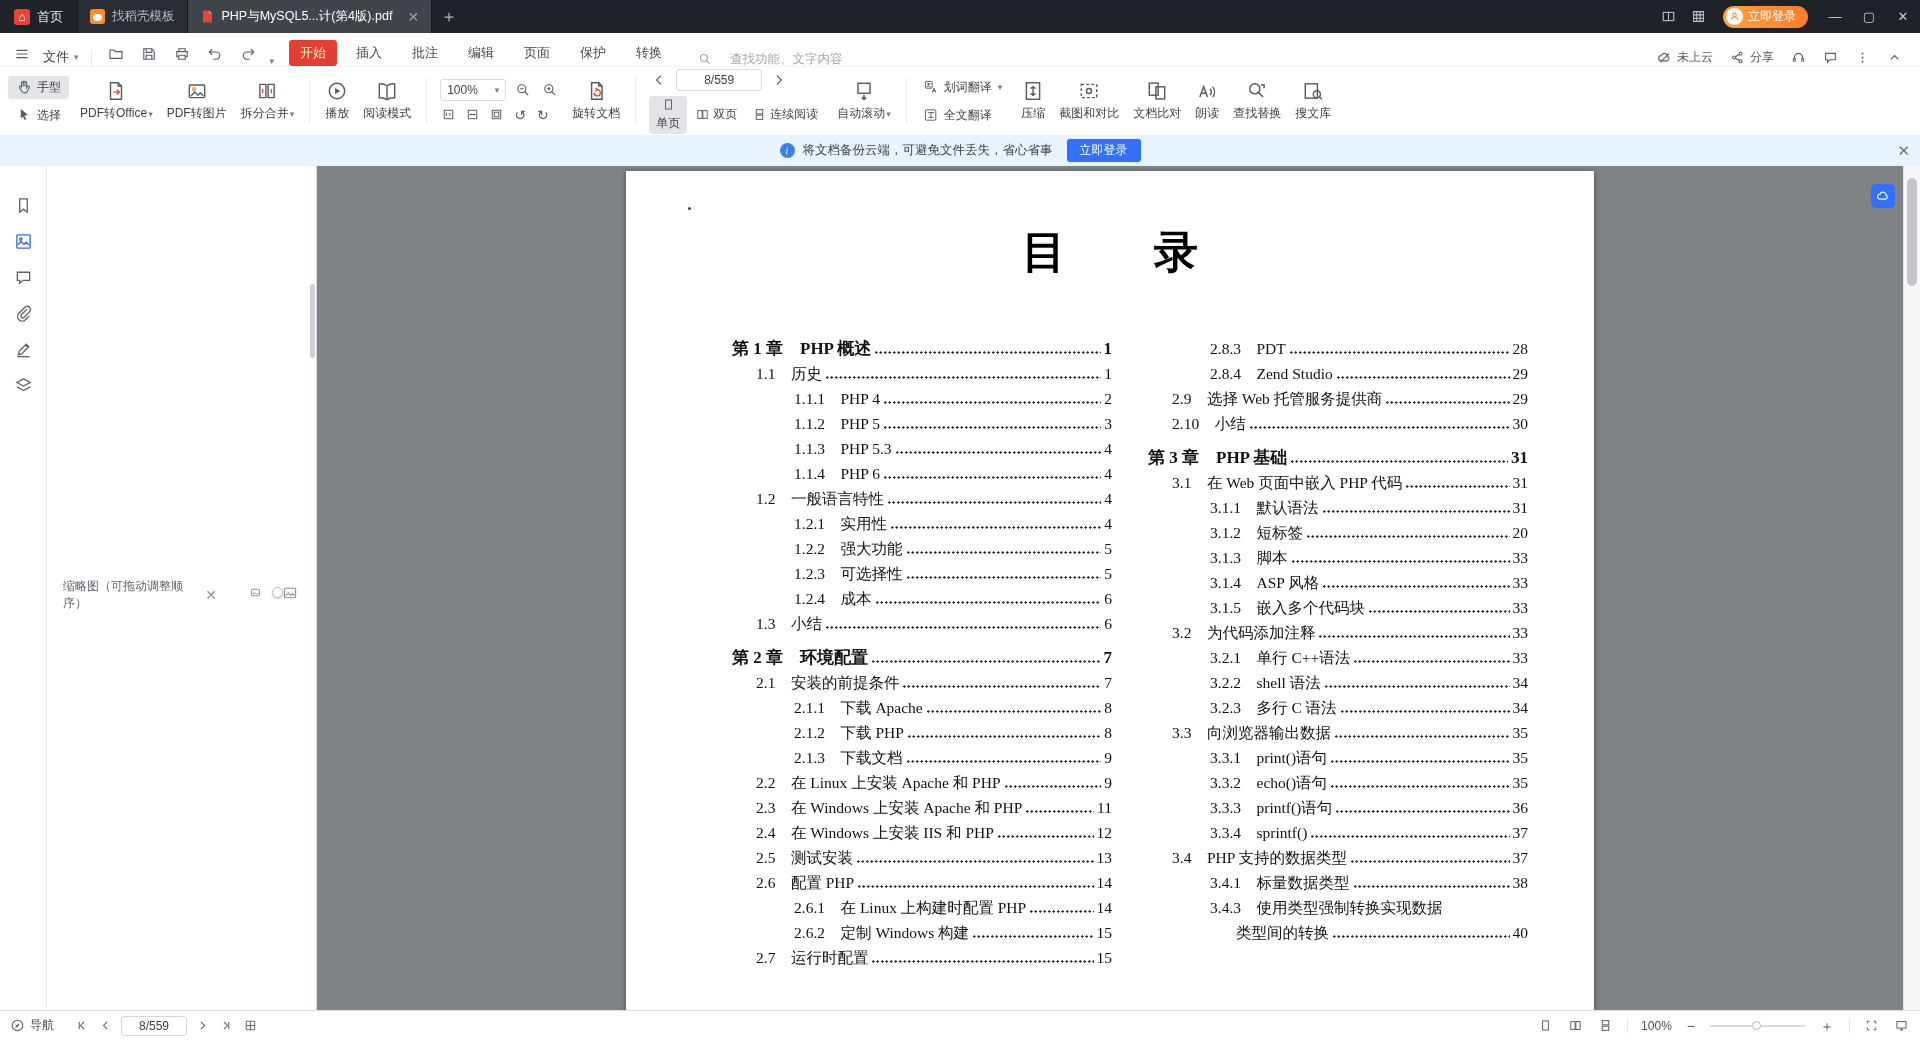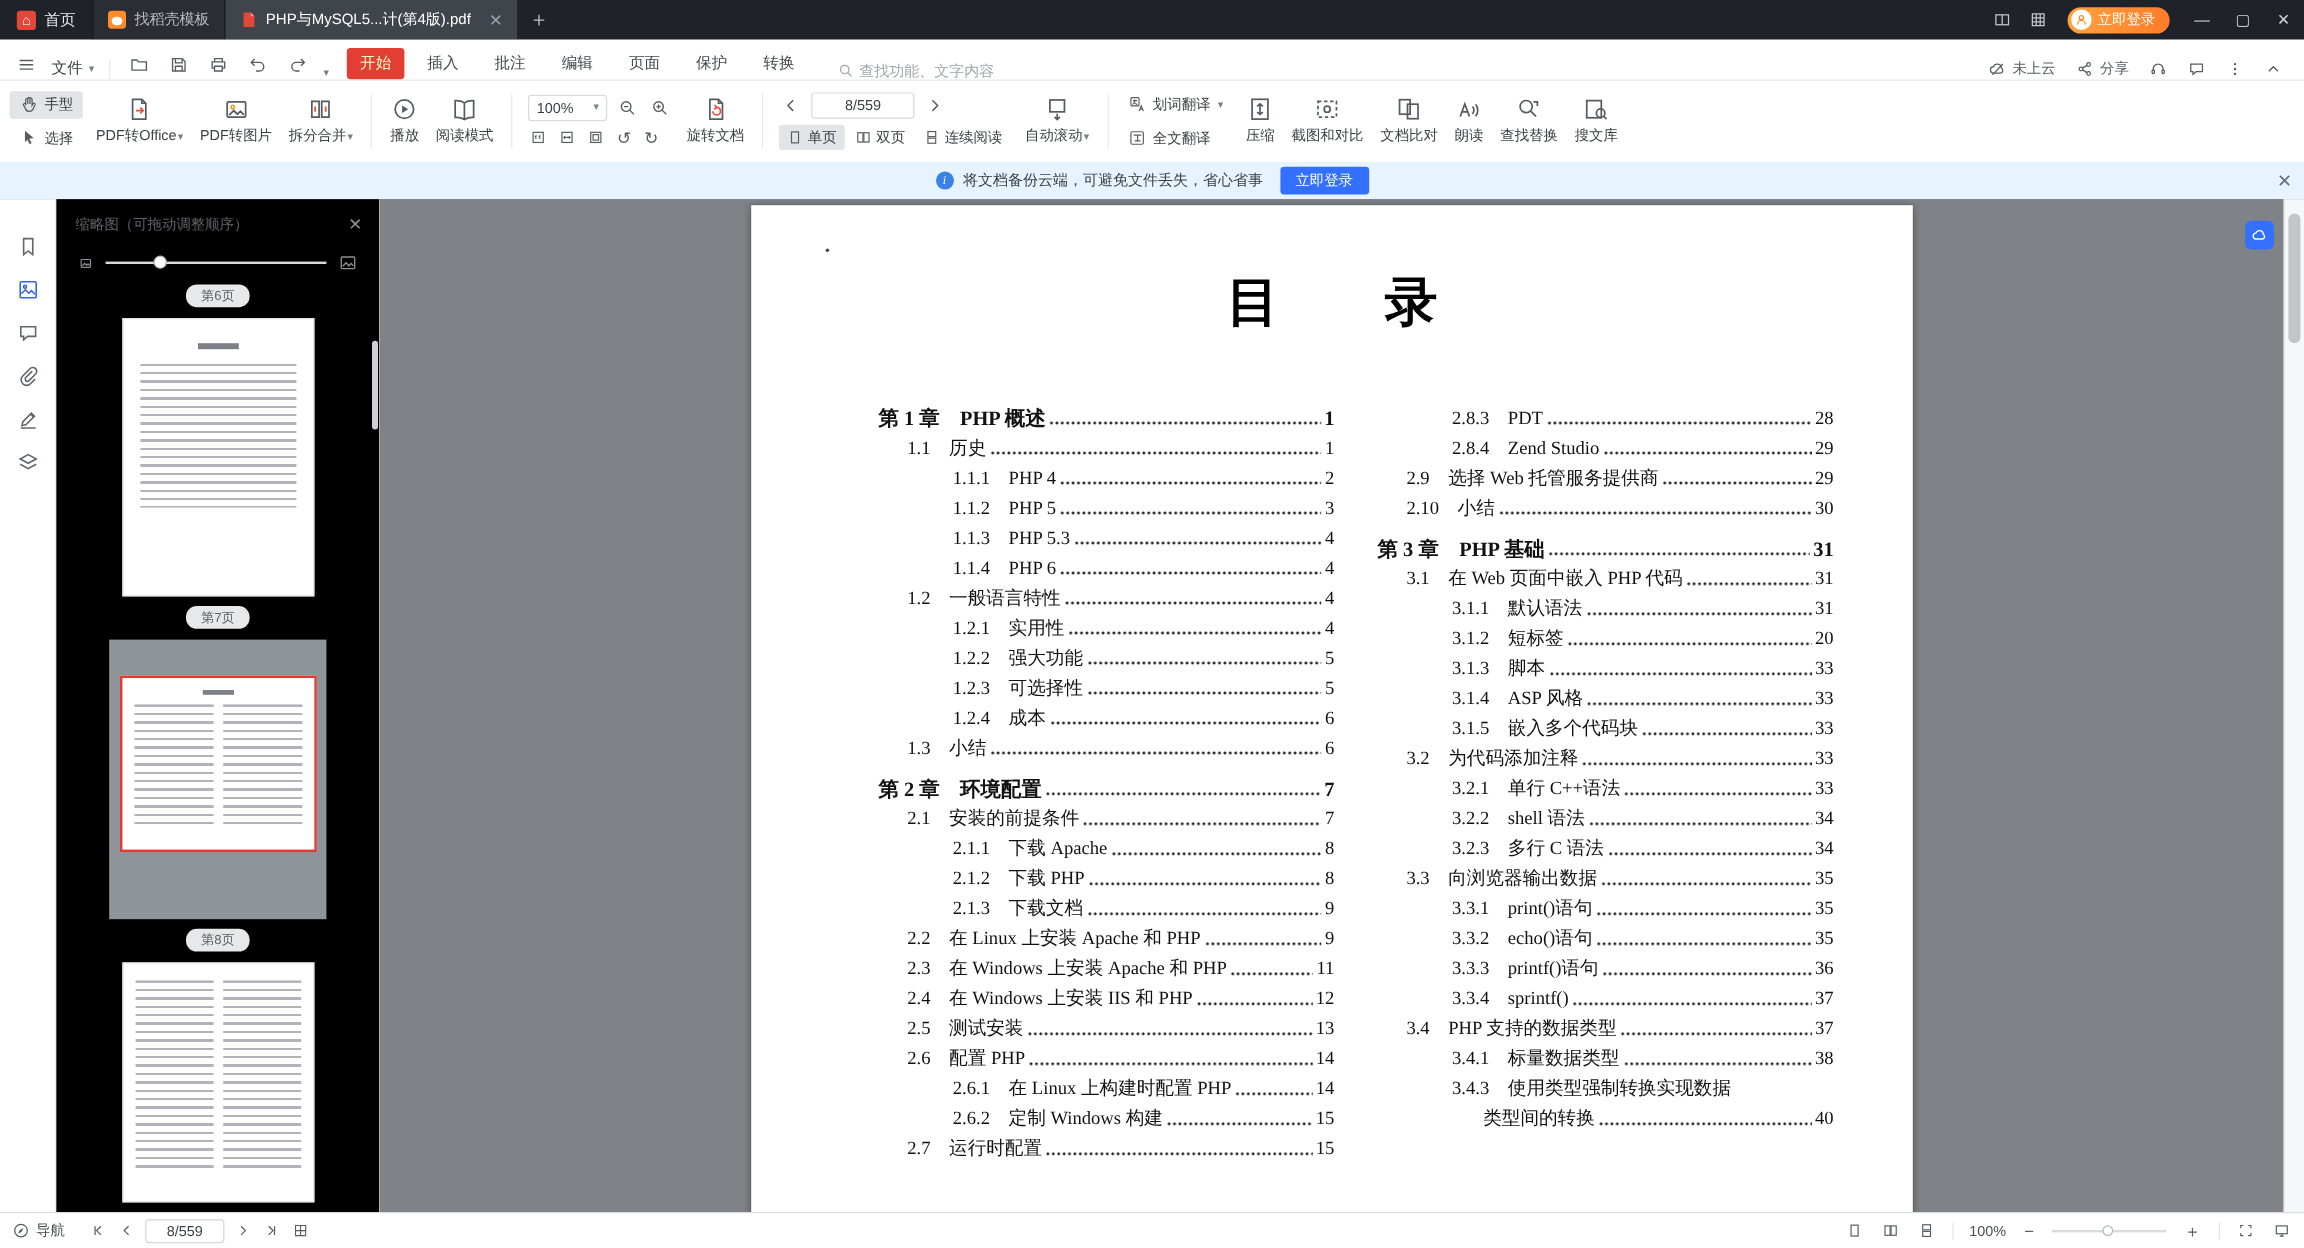--- a/index.html
+++ b/index.html
@@ -30,57 +30,57 @@
   .win-btn { width:34px; height:33px; display:flex; align-items:center; justify-content:center; color:#cdd0d5; font-size:13px; }
 
   
   .menubar { height:34px; background:#fff; display:flex; align-items:flex-end; padding:0 10px; gap:9px; border-bottom:1px solid #f1f2f3; flex:none; }
   .file-btn { display:flex; align-items:center; gap:4px; font-size:13px; color:#3a3d42; }
   .mb-ic { width:24px; height:24px; display:flex; align-items:center; justify-content:center; }
   .mb-sep { width:1px; height:16px; background:#e5e6e8; margin:0 3px; }
   .rtabs { display:flex; align-items:center; gap:8px; margin-left:6px; }
   .rtab { font-size:13px; color:#44474d; padding:4px 11px; border-radius:3px; }
   .rtab.active { background:#e23e33; color:#fef9c3; }
-  .mb-search { display:flex; align-items:center; gap:4px; margin-left:16px; }
+  .mb-search { display:flex; align-items:center; gap:18px; margin-left:16px; }
   .mb-search input { border:none; outline:none; font-size:12.5px; width:160px; color:#333; background:transparent; }
   .mb-search input::placeholder { color:#a2a7ad; }
   .mb-right { margin-left:auto; display:flex; align-items:center; gap:17px; color:#585c63; font-size:12px; padding-right:8px; }
   .mb-right .lbl-ic { display:flex; align-items:center; gap:5px; }
 
   
   .ribbon { height:68px; background:#fff; display:flex; align-items:center; padding:0 8px; flex:none; }
   .rb-sep { width:1px; height:46px; background:#e8e9eb; margin:0 8px; flex:none; }
   .stack2 { display:flex; flex-direction:column; gap:5px; margin-right:4px; }
   .srow { display:flex; align-items:center; gap:5px; font-size:12px; color:#3c3f45; padding:3px 8px; border-radius:3px; white-space:nowrap; }
   .srow.sel { background:#e2e4e8; }
   .bigbtn { display:flex; flex-direction:column; align-items:center; gap:3px; font-size:12px; color:#3c3f45; padding:4px 7px; border-radius:3px; white-space:nowrap; }
   .caret { font-size:9px; color:#7b7f86; margin-left:1px; }
   .zoom-grp,.pn-grp { display:flex; flex-direction:column; gap:5px; margin:0 5px; }
   .zg-top,.zg-bottom,.pn-top,.pn-bottom { display:flex; align-items:center; gap:7px; }
   .zoom-box { width:66px; height:22px; border:1px solid #d8dadd; border-radius:3px; display:flex; align-items:center; justify-content:space-between; padding:0 6px; font-size:12px; }
   .pn-input { width:86px; height:22px; border:1px solid #d8dadd; border-radius:3px; text-align:center; font-size:12px; outline:none; color:#3c3f45; }
   .pn-bottom { gap:2px; }
   .view-btn { display:flex; align-items:center; gap:4px; font-size:12px; padding:2px 7px; border-radius:3px; white-space:nowrap; }
-  .view-btn.sel { background:#e2e4e8; }
+  .view-btn.sel { background:#e2e4e8;flex-direction:column; }
   .iconbtn { display:flex; align-items:center; justify-content:center; padding:2px; border-radius:3px; }
   .uni { font-size:14px; color:#575b61; line-height:1; }
 
   
   .notice { height:31px; background:#e7f3fe; display:flex; align-items:center; justify-content:center; position:relative; font-size:12.5px; color:#3c3f45; flex:none; }
   .notice-ic { width:15px; height:15px; border-radius:50%; background:#3b82e8; color:#fff; font-size:10px; font-family:"Liberation Serif",serif; font-style:italic; display:flex; align-items:center; justify-content:center; margin-right:8px; }
   .notice-btn { margin-left:14px; background:#3370ff; color:#fff; border-radius:3px; padding:3px 13px; font-size:12px; }
   .notice-close { position:absolute; right:10px; font-size:15px; color:#6b7076; }
 
   
   .content { flex:1; display:flex; min-height:0; }
   .rail { width:47px; background:#fff; border-right:1px solid #ebecee; display:flex; flex-direction:column; align-items:center; padding-top:30px; gap:17px; flex:none; }
   .rail .ic { width:19px; height:19px; color:#61656c; }
   .rail-item.sel .ic { color:#3566e3; }
 
-  .thumb-panel { width:270px; background:#000000; border-right:1px solid #d7d9dc; display:flex; flex-direction:column; position:relative; flex:none; }
+  .thumb-panel { width:270px; background:#ffffff; border-right:1px solid #d7d9dc; display:flex; flex-direction:row; position:relative; flex:none; }
   .tp-head { display:flex; align-items:center; justify-content:space-between; padding:13px 14px 0 16px; font-size:12px; color:#5f6368; }
   .tp-close { font-size:14px; color:#8b9097; }
   .tp-slider { display:flex; align-items:center; gap:10px; padding:15px 18px 6px; }
   .tp-track { flex:1; height:2px; background:#d9dbde; position:relative; }
   .tp-knob { position:absolute; left:22%; top:-5px; width:11px; height:11px; border-radius:50%; background:#fff; border:1px solid #b9bdc3; box-shadow:0 1px 2px rgba(0,0,0,.18); }
   .tp-list { flex:1; display:flex; flex-direction:column; align-items:center; overflow:hidden; padding-top:4px; }
   .tp-label { background:#e7e8ea; border-radius:9px; padding:2px 12px; font-size:11px; color:#5f6368; margin:8px 0 9px; }
   .thumb { width:160px; background:#fff; box-shadow:0 1px 4px rgba(0,0,0,.28); border:1px solid #e2e2e4; overflow:hidden; }
   .thumb.t7 { height:232px; }
   .thumb.t9 { height:200px; }

